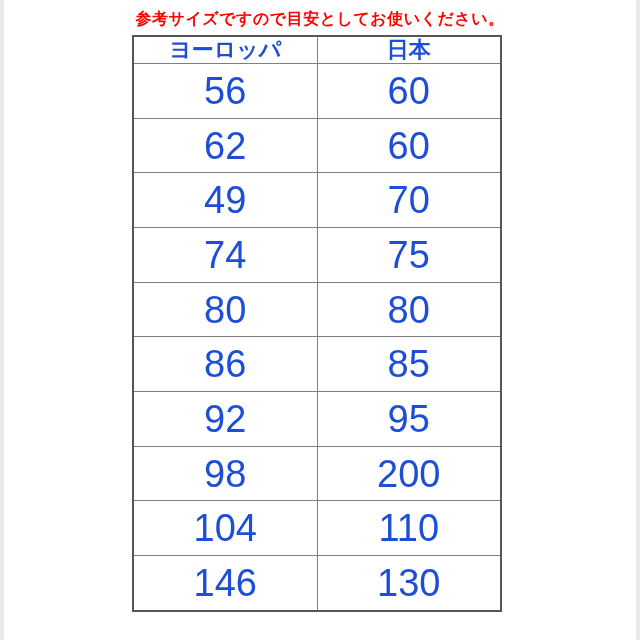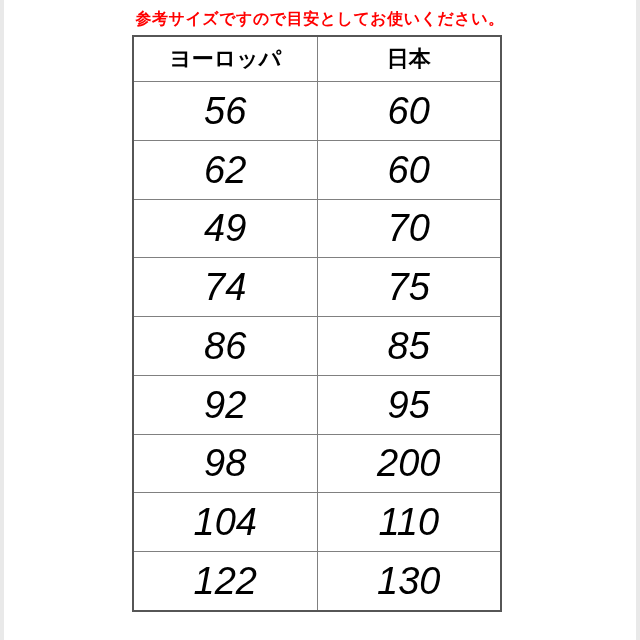--- a/index.html
+++ b/index.html
@@ -41,34 +41,33 @@
     table-layout: fixed;
     border-collapse: collapse;
     background: #ffffff;
     border: 2px solid #565656;
   }
   .size-table th,
   .size-table td {
     border: 1.5px solid #808080;
     text-align: center;
     vertical-align: middle;
-    padding: 9px;
-    color: #000000;
+    padding: 0;
+    color: #1d4ed8;
   }
   .size-table th {
     height: 26px;
     font-size: 22px;
     font-weight: bold;
     line-height: 1;
   }
   .size-table td {
     font-size: 38px;
     font-weight: normal;
     line-height: 1;
-    font-style: italic;
   }
 </style>
 </head>
 <body>
 
 <div class="canvas">
   <div class="edge-strip left"></div>
   <div class="edge-strip right"></div>
 
   <div class="notice" style="color: rgb(255, 0, 0);">参考サイズですので目安としてお使いください。</div>
@@ -91,34 +90,38 @@
         </tr>
         <tr>
           <td>49</td>
           <td>70</td>
         </tr>
         <tr>
           <td>74</td>
           <td>75</td>
         </tr>
         <tr>
+          <td>80</td>
+          <td>80</td>
+        </tr>
+        <tr>
           <td>86</td>
           <td>85</td>
         </tr>
         <tr>
           <td>92</td>
           <td>95</td>
         </tr>
         <tr>
           <td>98</td>
           <td>200</td>
         </tr>
         <tr>
           <td>104</td>
           <td>110</td>
         </tr>
         <tr>
-          <td>122</td>
+          <td>146</td>
           <td>130</td>
         </tr>
       </tbody>
   </table>
 </div>
 
 </body></html>

